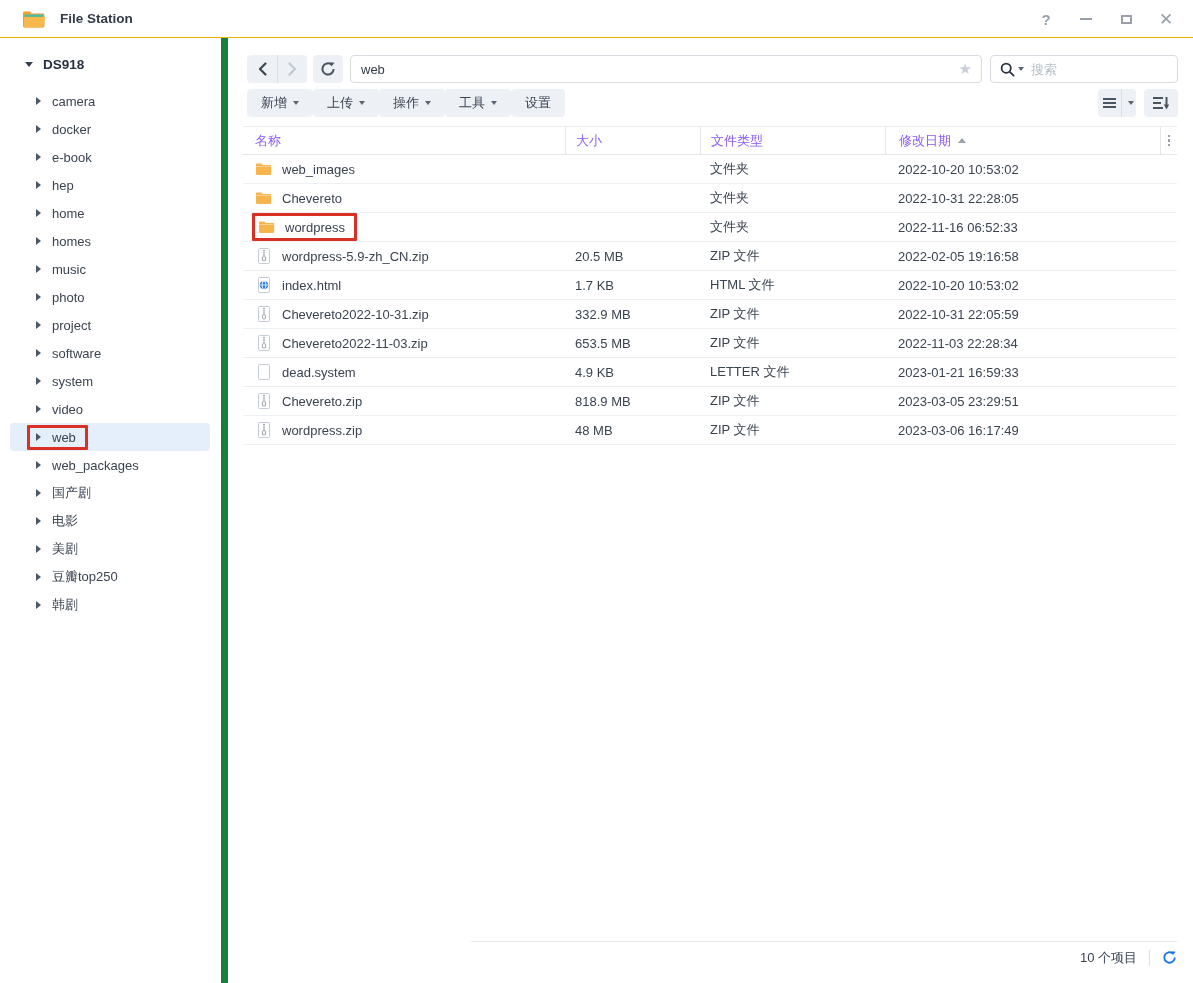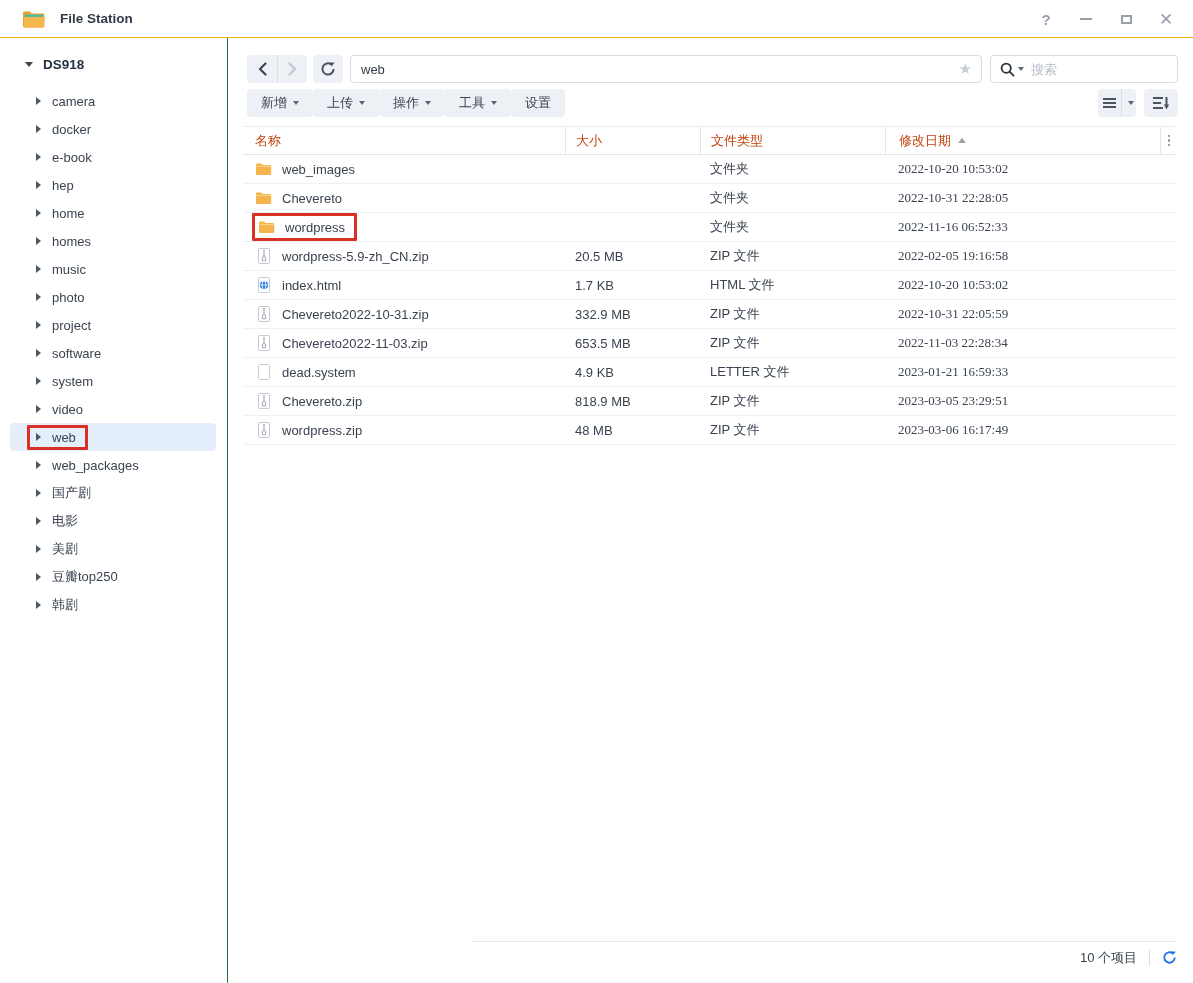--- a/index.html
+++ b/index.html
@@ -16,21 +16,21 @@
   .title-text { margin-left:14px; font-weight:bold; font-size:13.5px; color:#333b49; }
   .winctrl { position:absolute; right:18px; top:0; height:38px; display:flex; align-items:center; gap:22px; color:#97a0ab; }
   .wbtn { width:18px; height:18px; display:flex; align-items:center; justify-content:center; cursor:pointer; font-size:15px; }
   .wbtn .bar { width:12px; height:2px; background:#97a0ab; }
   .wbtn .box { width:11px; height:9px; border:2px solid #97a0ab; }
   .wbtn.help { font-size:15px; font-weight:bold; }
   .wbtn.close { font-size:17px; }
 
   
   .sidebar { position:absolute; left:0; top:38px; bottom:0; width:228px; background:#fff;
-    border-right:1px solid #15803d; padding-top:13px; overflow:hidden; }
+    border-right:7px solid #15803d; padding-top:13px; overflow:hidden; }
   .side-root { height:27px; display:flex; align-items:center; padding-left:25px; cursor:pointer; margin-bottom:9px;}
   .side-root .lbl { margin-left:10px; font-weight:bold; font-size:13.5px; color:#263143; }
   .tri-down { width:0; height:0; border-top:5px solid #38424e; border-left:4px solid transparent; border-right:4px solid transparent; }
   .tri-right { width:0; height:0; border-left:5px solid #4a5866; border-top:4px solid transparent; border-bottom:4px solid transparent; }
   .side-item { height:28px; margin:0 11px 0 10px; padding-left:26px; display:flex; align-items:center; border-radius:4px; cursor:pointer; }
   .side-item .lbl { margin-left:11px; color:#3a4350; }
   .side-item.selected { background:#e4effb; }
   .side-inner { display:inline-flex; align-items:center; }
   .side-inner.red-outline { border:3px solid #d93025; margin-left:-9px; padding:2px 9px 2px 6px; border-radius:1px; }
 
@@ -63,27 +63,27 @@
 
   .viewbtn { position:absolute; left:870px; top:51px; width:38px; height:28px; background:#edf1f6; border-radius:4px; display:flex; cursor:pointer; }
   .viewbtn .vleft { width:24px; display:flex; flex-direction:column; gap:2px; align-items:center; justify-content:center; border-right:1px solid #d8dee5;}
   .viewbtn .vbar { width:13px; height:2px; background:#4a5562; }
   .viewbtn .vright { flex:1; display:flex; align-items:center; justify-content:center; }
   .sortbtn { position:absolute; left:916px; top:51px; width:34px; height:28px; background:#edf1f6; border-radius:4px;
     display:flex; align-items:center; justify-content:center; cursor:pointer; }
 
   
   .table { position:absolute; left:15px; top:88px; width:934px; }
-  .thead { display:flex; height:29px; border-top:1px solid #e9edf2; border-bottom:1px solid #e2e6ea; color:#c2410c; align-items:center; }
+  .thead { display:flex; height:29px; border-top:1px solid #e9edf2; border-bottom:1px solid #e2e6ea; color:#8b5cf6; align-items:center; }
   .thead .hcell { height:100%; display:flex; align-items:center; }
   .thead .hcell + .hcell { border-left:1px solid #e3e7ec; }
   .c-name { width:322px; padding-left:12px; }
   .c-size { width:135px; padding-left:10px; }
   .c-type { width:185px; padding-left:10px; }
-  .c-date { width:275px; padding-left:13px;font-family:Liberation Serif, serif; }
+  .c-date { width:275px; padding-left:13px; }
   .c-opt  { width:17px; display:flex; align-items:center; justify-content:center; }
   .sort-arrow { width:0; height:0; border-bottom:5px solid #98a1ac; border-left:4px solid transparent; border-right:4px solid transparent; margin-left:7px; }
   .dots { display:flex; flex-direction:column; gap:2px; cursor:pointer; }
   .dots i { width:2.5px; height:2.5px; background:#9aa2ad; display:block; }
 
   .trow { display:flex; height:29px; align-items:center; border-bottom:1px solid #eef1f4; cursor:default; }
   .trow .cell { display:flex; align-items:center; height:100%; overflow:hidden; white-space:nowrap; }
   .ficon { width:17px; display:inline-flex; justify-content:center; margin-right:10px; flex:none; }
   .name-wrap { display:inline-flex; align-items:center; height:26px; }
   .name-wrap.red-outline { border:3px solid #d93025; border-radius:1px; padding:0 9px 0 3px; margin-left:-3px; height:28px; }

